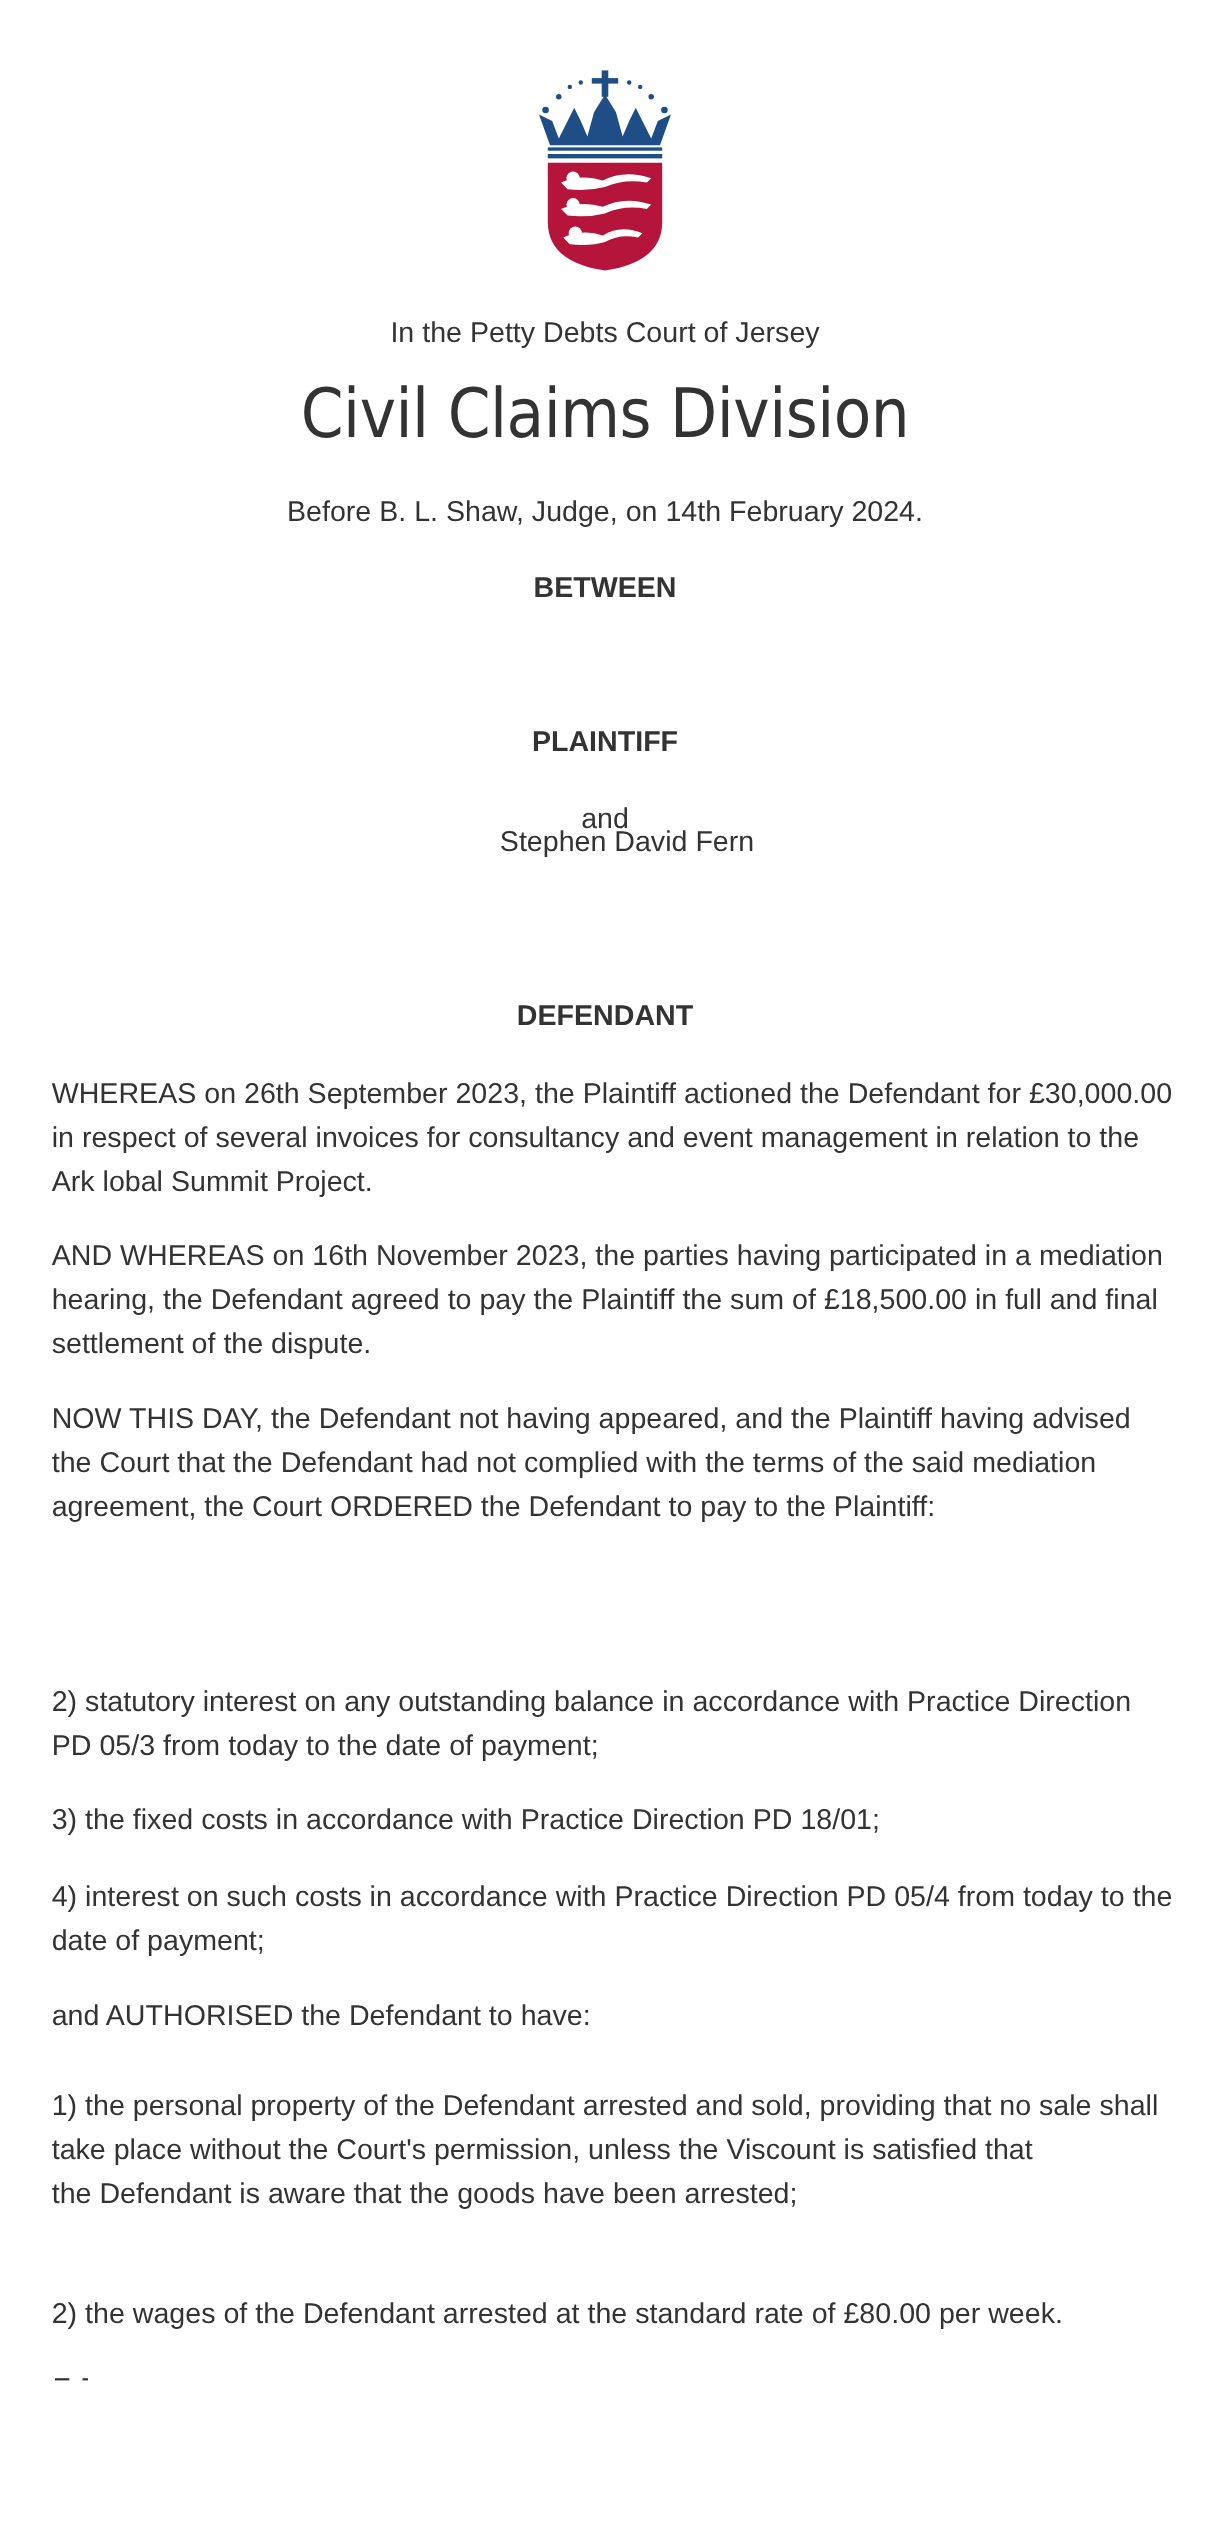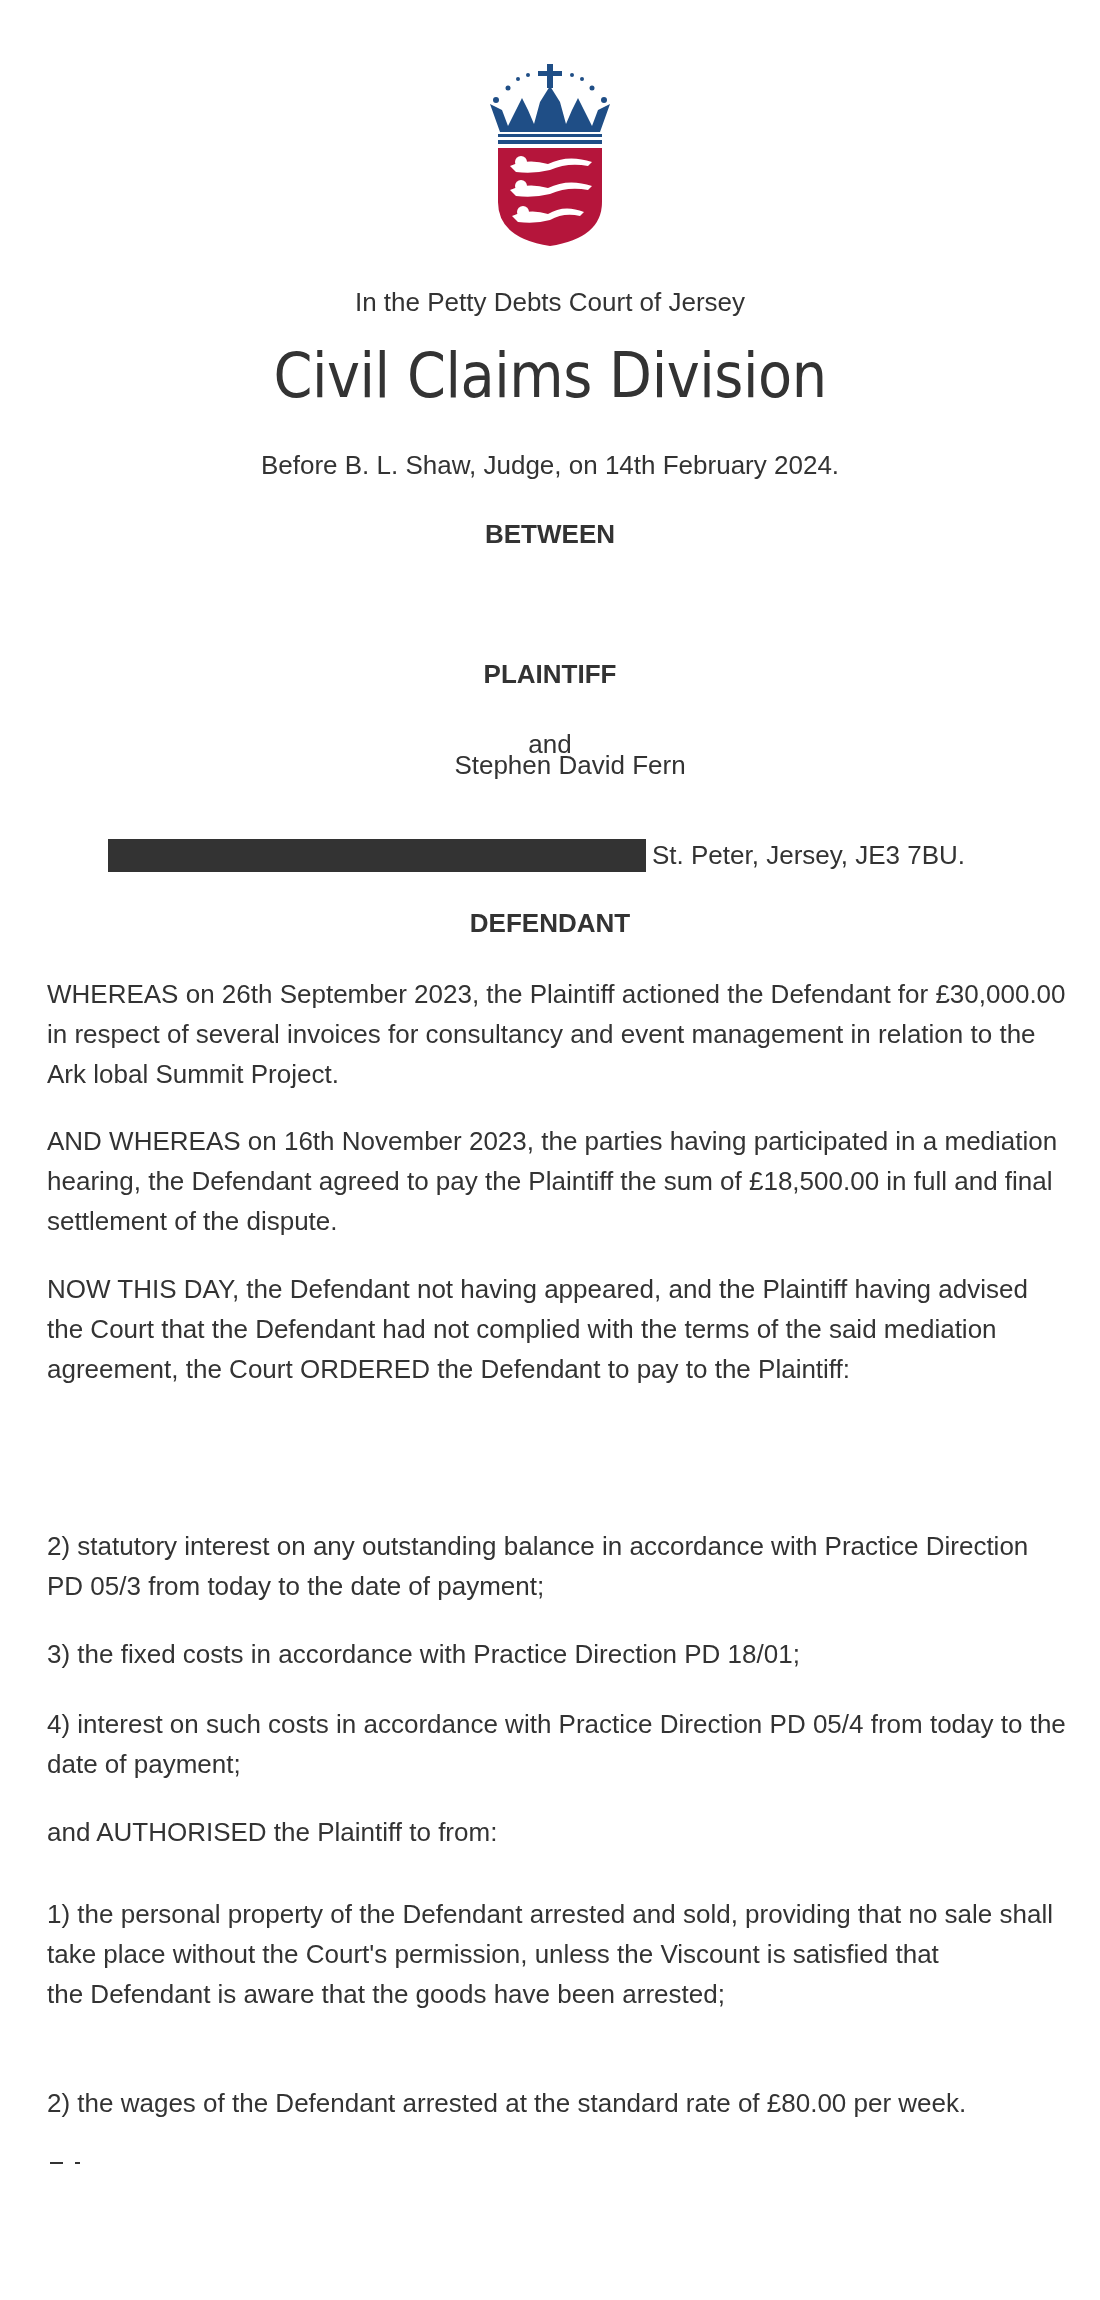--- a/index.html
+++ b/index.html
@@ -77,35 +77,32 @@
 
   <div class="center court">In the Petty Debts Court of Jersey</div>
   <div class="center division">Civil Claims Division</div>
   <div class="center before">Before B. L. Shaw, Judge, on 14th February 2024.</div>
 
   <div class="center between">BETWEEN</div>
   <div class="center plaintiff-label">PLAINTIFF</div>
   <div class="center and">and</div>
   <div class="center defendant-name">Stephen David Fern</div>
 
-  <div class="address-line">
-    <span class="redaction"></span><span>St. Peter, Jersey, JE3 7BU.</span>
-  </div>
 
   <div class="center defendant-label">DEFENDANT</div>
 
   <div class="body-text p1">WHEREAS on 26th September 2023, the Plaintiff actioned the Defendant for £30,000.00 in respect of several invoices for consultancy and event management in relation to the Ark lobal Summit Project.</div>
   <div class="body-text p2">AND WHEREAS on 16th November 2023, the parties having participated in a mediation hearing, the Defendant agreed to pay the Plaintiff the sum of £18,500.00 in full and final settlement of the dispute.</div>
   <div class="body-text p3">NOW THIS DAY, the Defendant not having appeared, and the Plaintiff having advised the Court that the Defendant had not complied with the terms of the said mediation agreement, the Court ORDERED the Defendant to pay to the Plaintiff:</div>
 
   <div class="body-text o2">2) statutory interest on any outstanding balance in accordance with Practice Direction PD 05/3 from today to the date of payment;</div>
   <div class="body-text o3">3) the fixed costs in accordance with Practice Direction PD 18/01;</div>
   <div class="body-text o4">4) interest on such costs in accordance with Practice Direction PD 05/4 from today to the date of payment;</div>
 
-  <div class="body-text auth">and AUTHORISED the Plaintiff to from:</div>
+  <div class="body-text auth">and AUTHORISED the Defendant to have:</div>
 
   <div class="body-text a1">
     <div>1) the personal property of the Defendant arrested and sold, providing that no sale shall take place without the Court's permission, unless the Viscount is satisfied that</div>
     <div>the Defendant is aware that the goods have been arrested;</div>
   </div>
   <div class="body-text a2">2) the wages of the Defendant arrested at the standard rate of £80.00 per week.</div>
 
   <div class="clipped">
     <div class="clipped-inner">
       <span class="stub" style="left:3px;width:13px;"></span>

